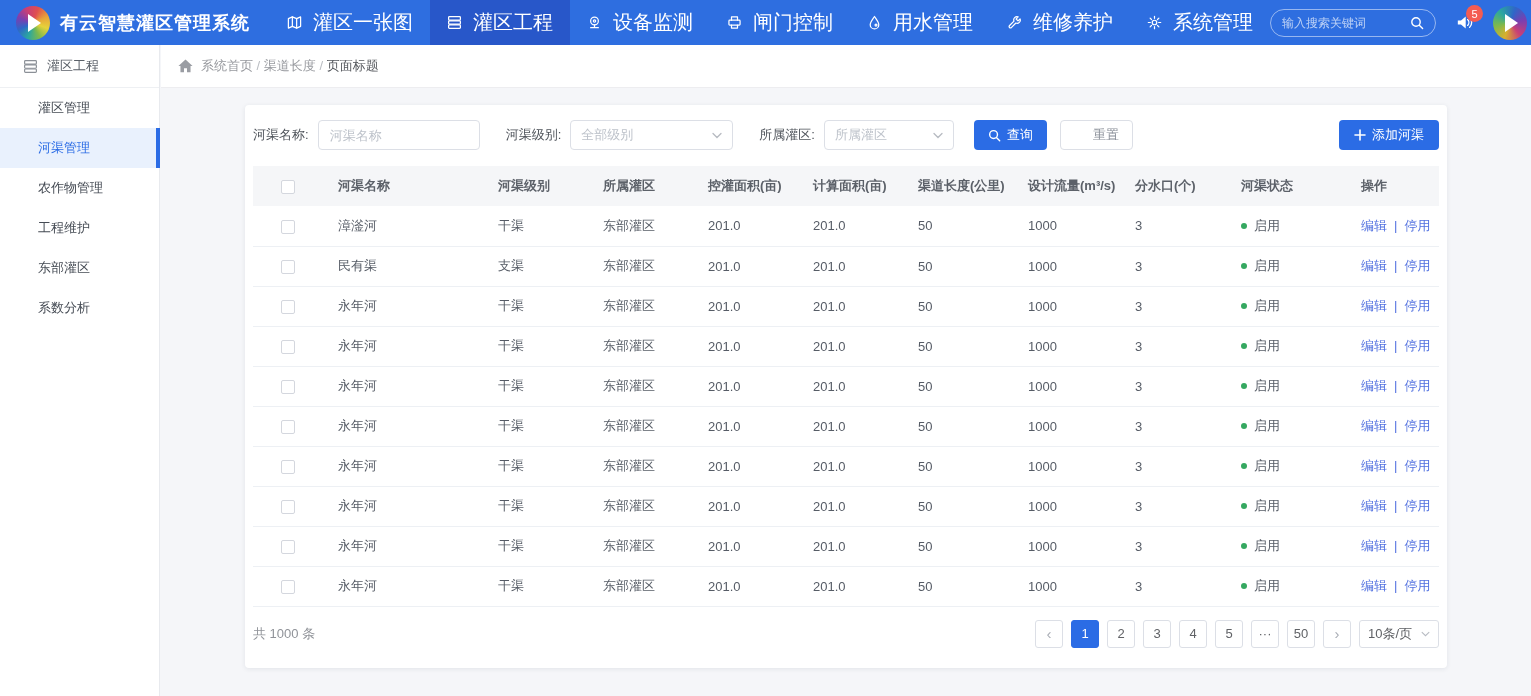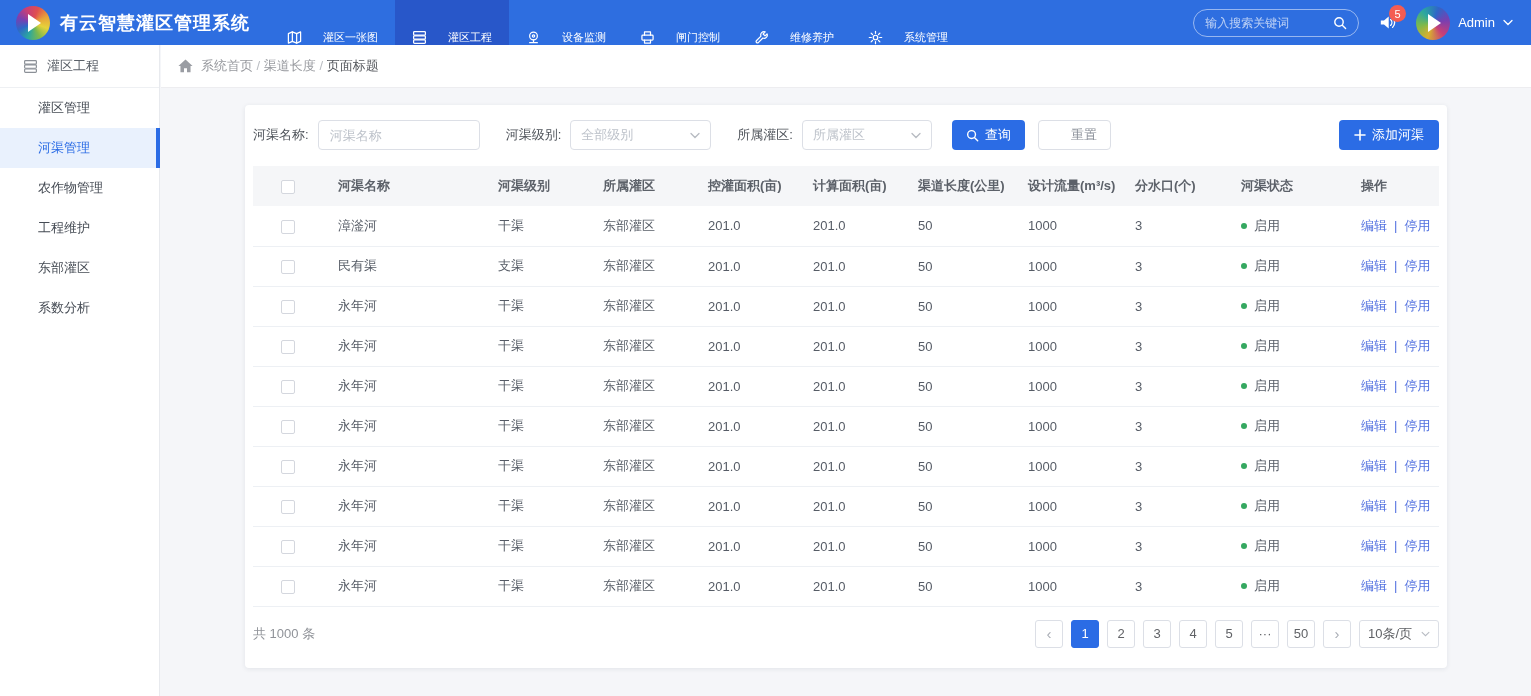--- a/index.html
+++ b/index.html
@@ -18,21 +18,21 @@
   
   .topbar{ position:absolute; top:0; left:0; width:1531px; height:45px;
     background:var(--topbar); display:flex; align-items:stretch; color:#fff; z-index:5;}
   .brand{ display:flex; align-items:center; gap:10px; padding:8px 16px; width:270px; flex:none;}
   .logo{ width:34px; height:34px; border-radius:50%; flex:none; position:relative;
     background:conic-gradient(from 20deg,#e04f4f,#e8a23b,#e6d23a,#7cb94d,#2aa7a0,#2f66c8,#7a3fb0,#c93f76,#e04f4f);}
   .logo::after{ content:''; position:absolute; left:12px; top:8px; width:0; height:0;
     border-left:13px solid #fff; border-top:9px solid transparent; border-bottom:9px solid transparent;}
   .brand-title{ font-size:18px; font-weight:bold; letter-spacing:1px; white-space:nowrap;}
   .nav{ display:flex; align-items:stretch;}
-  .nav-item{ display:flex; align-items:flex-end; gap:21px; padding:0 17px; font-size:11px; cursor:pointer; white-space:nowrap;}
+  .nav-item{ display:flex; align-items:center; gap:11px; padding:0 17px; font-size:20px; cursor:pointer; white-space:nowrap;}
   .nav-item.active{ background:var(--topbar-active);}
   .nav-icon{ display:flex; align-items:center; color:#fff;}
   .top-right{ margin-left:auto; display:flex; align-items:center; gap:20px; padding-right:18px;}
   .top-search{ width:166px; height:28px; border:1px solid rgba(255,255,255,.5); border-radius:14px;
     display:flex; align-items:center; padding:0 11px; gap:17px;}
   .top-search input{ flex:1; min-width:0; background:transparent; border:none; outline:none; color:#fff; font-size:12px;}
   .top-search input::placeholder{ color:rgba(255,255,255,.68);}
   .horn-wrap{ position:relative; display:flex; align-items:center; cursor:pointer;}
   .badge{ position:absolute; top:-9px; left:10px; background:var(--badge); color:#fff; font-size:11px;
     min-width:17px; height:17px; border-radius:9px; display:flex; align-items:center; justify-content:center; padding:0 4px;}
@@ -68,21 +68,21 @@
     border-radius:4px; box-shadow:0 1px 5px rgba(31,45,61,.09); padding:15px 8px 0;}
 
   .filters{ display:flex; align-items:center; height:30px; margin-bottom:16px; color:#4e535a;}
   .f-label{ white-space:nowrap;}
   .f-input{ width:162px; height:30px; border:1px solid var(--input-border); border-radius:4px;
     padding:0 11px; font-size:13px; color:#333; outline:none; margin:0 26px 0 9px;}
   .f-input::placeholder{ color:#bdc2ca;}
   .f-select{ height:30px; border:1px solid var(--input-border); border-radius:4px; background:#fff;
     display:flex; align-items:center; justify-content:space-between; padding:0 10px;
     color:#bdc2ca; font-size:13px; margin:0 26px 0 9px; cursor:pointer;}
-  .f-select.w1{ width:141px;} .f-select.w2{ width:130px; margin-right:20px;}
+  .f-select.w1{ width:163px;} .f-select.w2{ width:130px; margin-right:20px;}
   .sel-arrow{ color:#b7bbc2; display:flex;}
   .btn{ height:30px; border-radius:4px; font-size:13px; display:inline-flex; align-items:center;
     gap:6px; cursor:pointer; border:none; white-space:nowrap;}
   .btn-primary{ background:var(--primary); color:#fff; padding:0 14px;}
   .btn-plain{ background:#fff; color:#8a8f98; border:1px solid var(--input-border); padding:0 13px; margin-left:13px;}
   .btn-add{ margin-left:auto; padding:0 15px;}
 
   table{ width:1186px; border-collapse:collapse; table-layout:fixed; font-size:13px;}
   thead th{ background:#f5f6f8; height:40px; font-weight:bold; color:#5c6169; text-align:left;
     padding-left:15px; white-space:nowrap;}
@@ -144,20 +144,29 @@
         <span>设备监测</span>
       </div>
       <div class="nav-item">
         <span class="nav-icon">
           <svg width="15" height="15" viewBox="0 0 14 14" fill="none" stroke="currentColor" stroke-width="1.15" stroke-linecap="round" stroke-linejoin="round">
             <rect x="1.8" y="4.8" width="10.4" height="4.6" rx="0.8"></rect>
             <path d="M4.2 4.8 V1.8 h5.6 v3 M4.2 9.4 v2.8 h5.6 v-2.8"></path>
           </svg>
         </span>
         <span>闸门控制</span>
+      </div>
+      <div class="nav-item">
+        <span class="nav-icon">
+          <svg width="15" height="15" viewBox="0 0 14 14" fill="none" stroke="currentColor" stroke-width="1.15" stroke-linecap="round" stroke-linejoin="round">
+            <path d="M7 1.4 C5.2 4.2 3 6.8 3 9 a4 4 0 0 0 8 0 C11 6.8 8.8 4.2 7 1.4 Z"></path>
+            <circle cx="8.4" cy="9.4" r="0.9"></circle>
+          </svg>
+        </span>
+        <span>用水管理</span>
       </div>
       <div class="nav-item">
         <span class="nav-icon">
           <svg width="15" height="15" viewBox="0 0 14 14" fill="none" stroke="currentColor" stroke-width="1.15" stroke-linecap="round" stroke-linejoin="round">
             <path d="M12.2 3.6 a3 3 0 0 1 -3.9 3.9 L4 11.8 a1.3 1.3 0 0 1 -1.8 -1.8 L6.5 5.7 a3 3 0 0 1 3.9 -3.9 L8.5 3.7 l1.8 1.8 Z"></path>
           </svg>
         </span>
         <span>维修养护</span>
       </div>
       <div class="nav-item">

